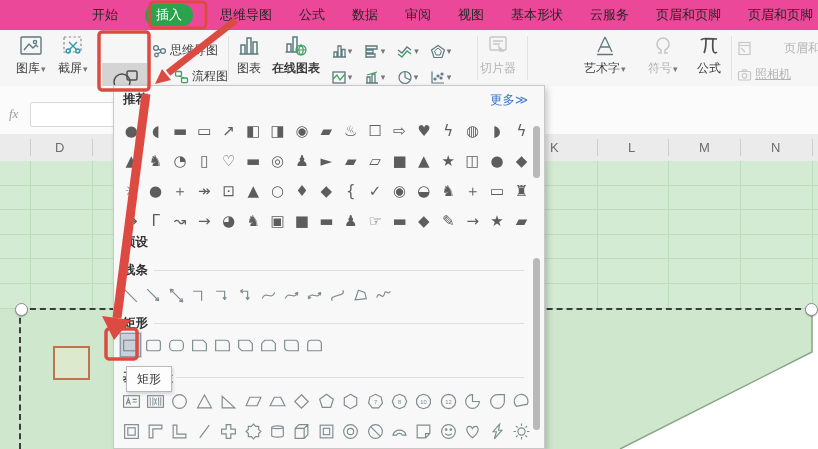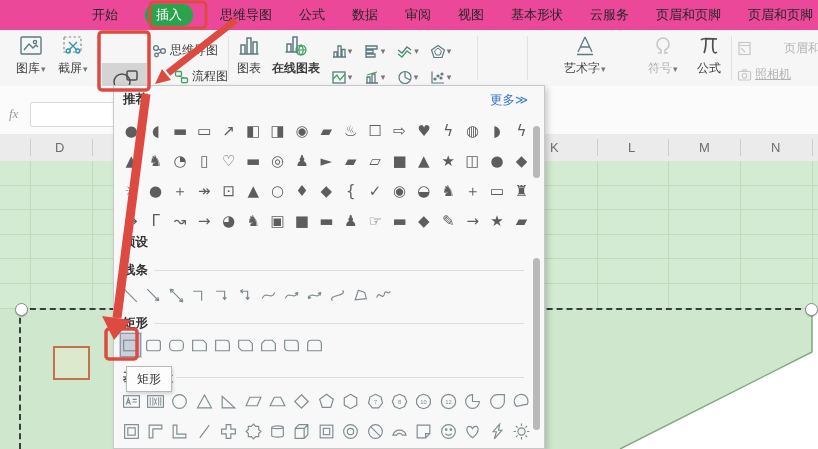--- a/index.html
+++ b/index.html
@@ -204,25 +204,33 @@
             <circle cx="8" cy="6" r="1" fill="#5c7a80"></circle>
             <circle cx="11" cy="8" r="1" fill="#5c7a80"></circle>
             <circle cx="12" cy="4" r="1" fill="#5c7a80"></circle>
           </svg>
           <span class="caret">▾</span>
         </span>
     </div>
 
     <div class="rsep" style="left:477px;"></div>
 
+    <div class="rbtn grayed" style="left:480px;top:4px;">
+      <svg class="icon" width="26" height="24" viewBox="0 0 26 24" fill="none" stroke="#c7c7c7" stroke-width="1.4">
+        <rect x="5" y="3" width="16" height="13" rx="1"></rect>
+          <path d="M8 7 H18 M8 10 H15"></path>
+          <path d="M14 13 L18 17 L15 17 Z" fill="#c7c7c7"></path>
+      </svg>
+      <span class="lbl">切片器</span>
+    </div>
 
     <div class="rsep" style="left:527px;"></div>
 
 
-    <div class="rbtn" style="left:564px;top:4px;">
+    <div class="rbtn" style="left:584px;top:4px;">
       <svg class="icon" width="26" height="24" viewBox="0 0 26 24" fill="none" stroke="#5c7a80" stroke-width="1.3">
         <path d="M13 3 L20 18 M13 3 L6 18 M8.5 13 H17.5 M5 20.5 H21"></path>
       </svg>
       <span class="lbl"><span>艺术字</span><span class="caret">▾</span></span>
     </div>
 
     <div class="rbtn grayed" style="left:648px;top:4px;">
       <svg class="icon" width="24" height="24" viewBox="0 0 24 24" fill="none" stroke="#c7c7c7" stroke-width="1.6">
         <path d="M7 19 H10 V16 C7.5 14.8 6 12.8 6 10 a6 6 0 0 1 12 0 C18 12.8 16.5 14.8 14 16 V19 H17"></path>
       </svg>

